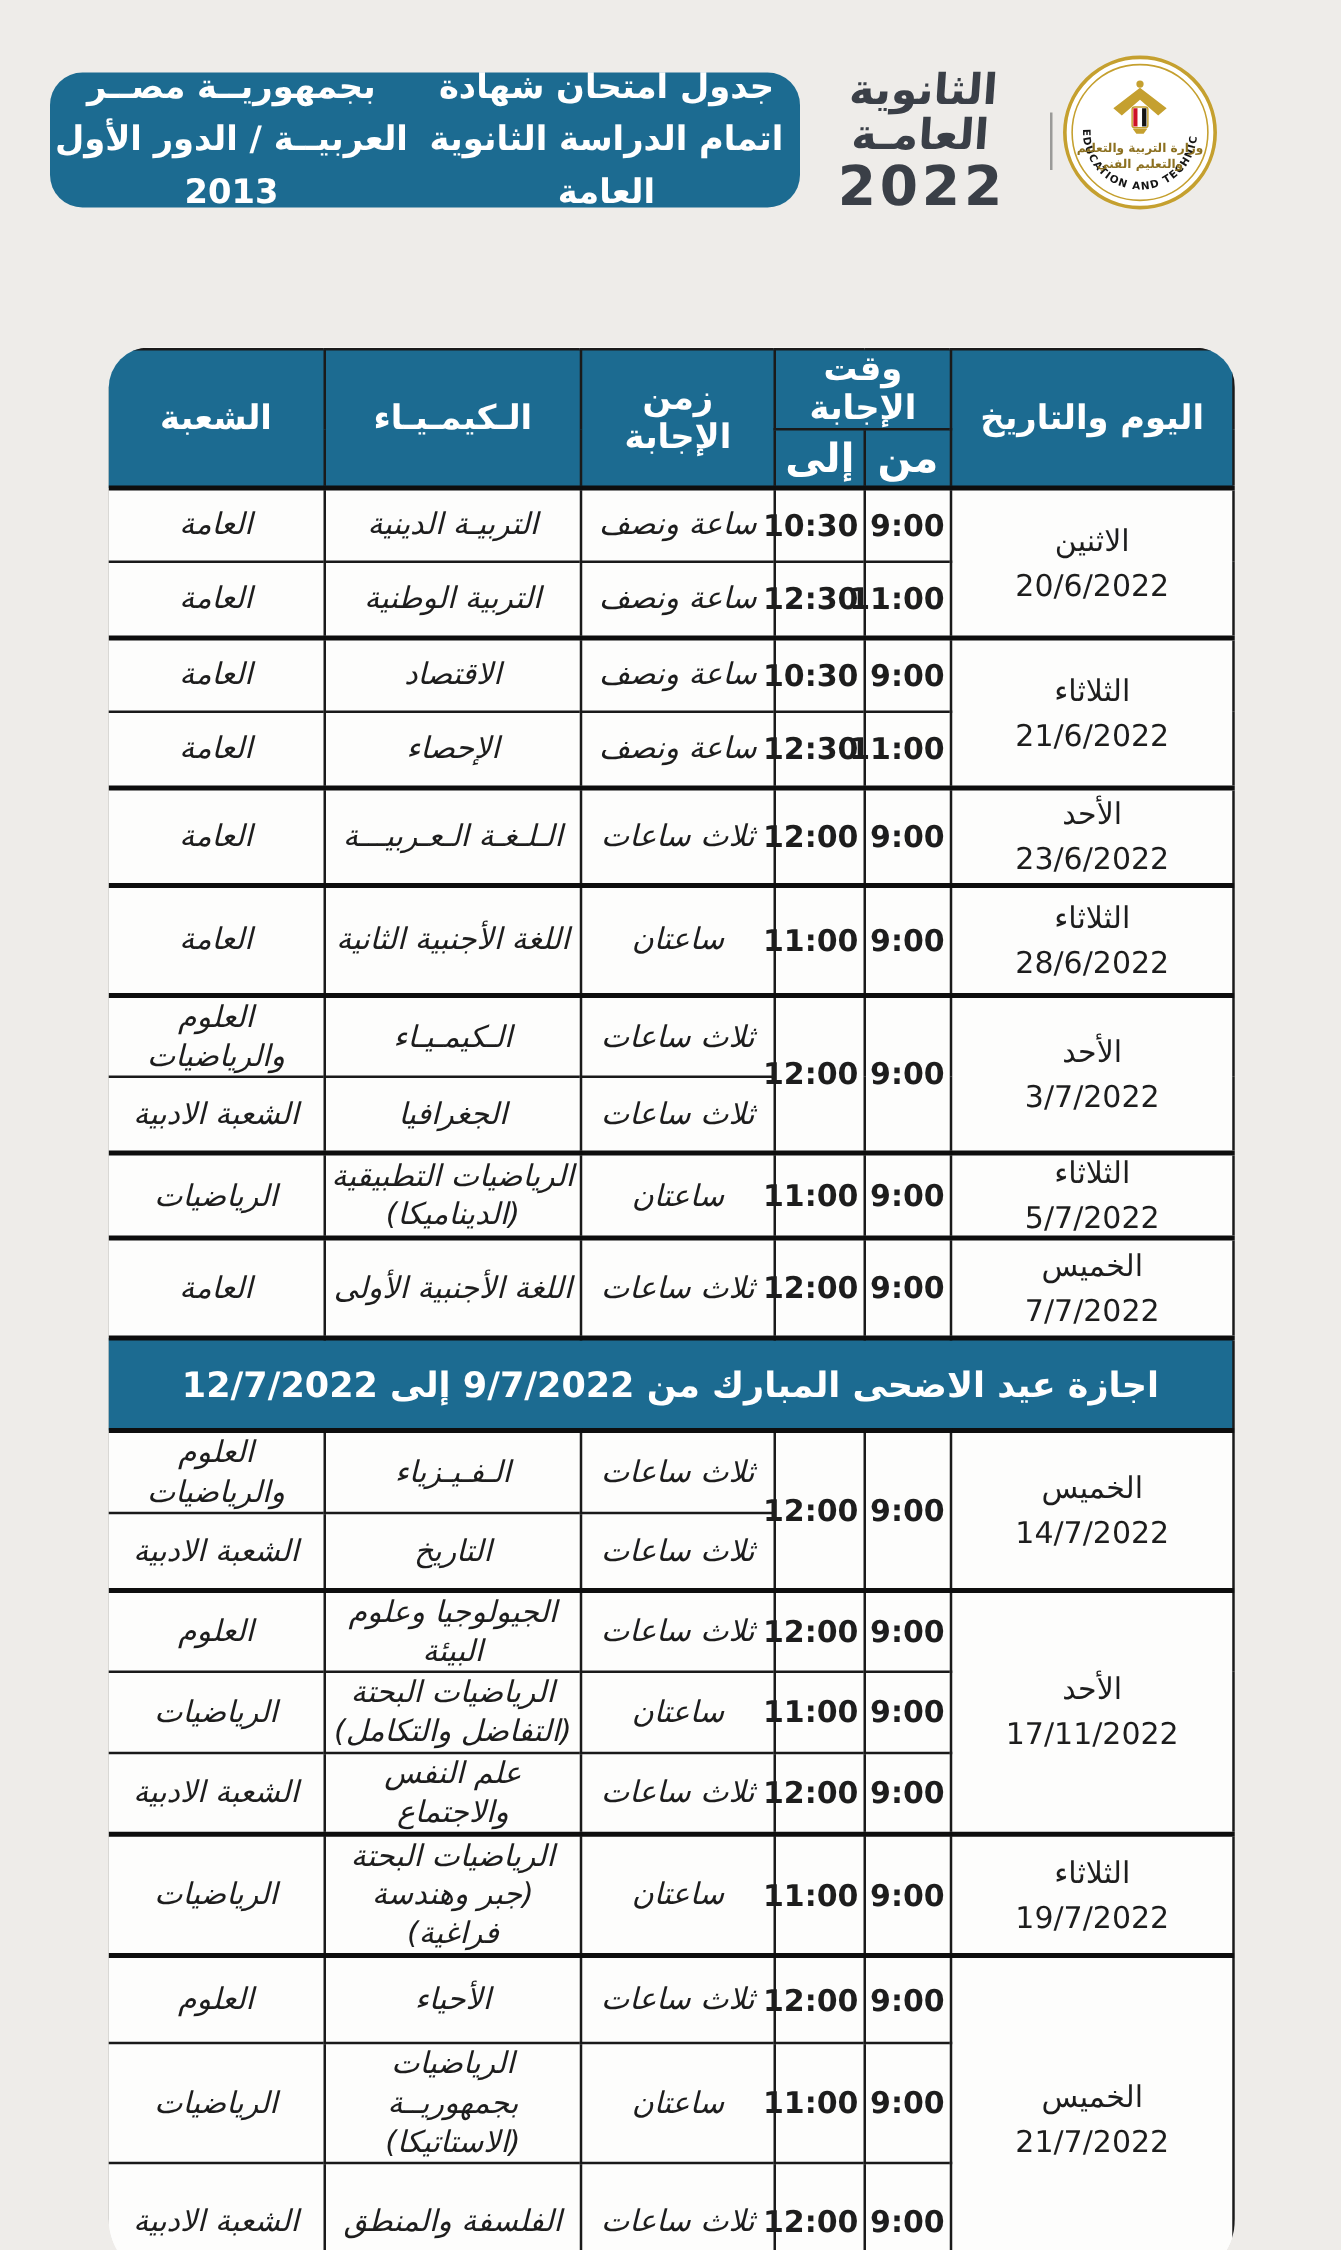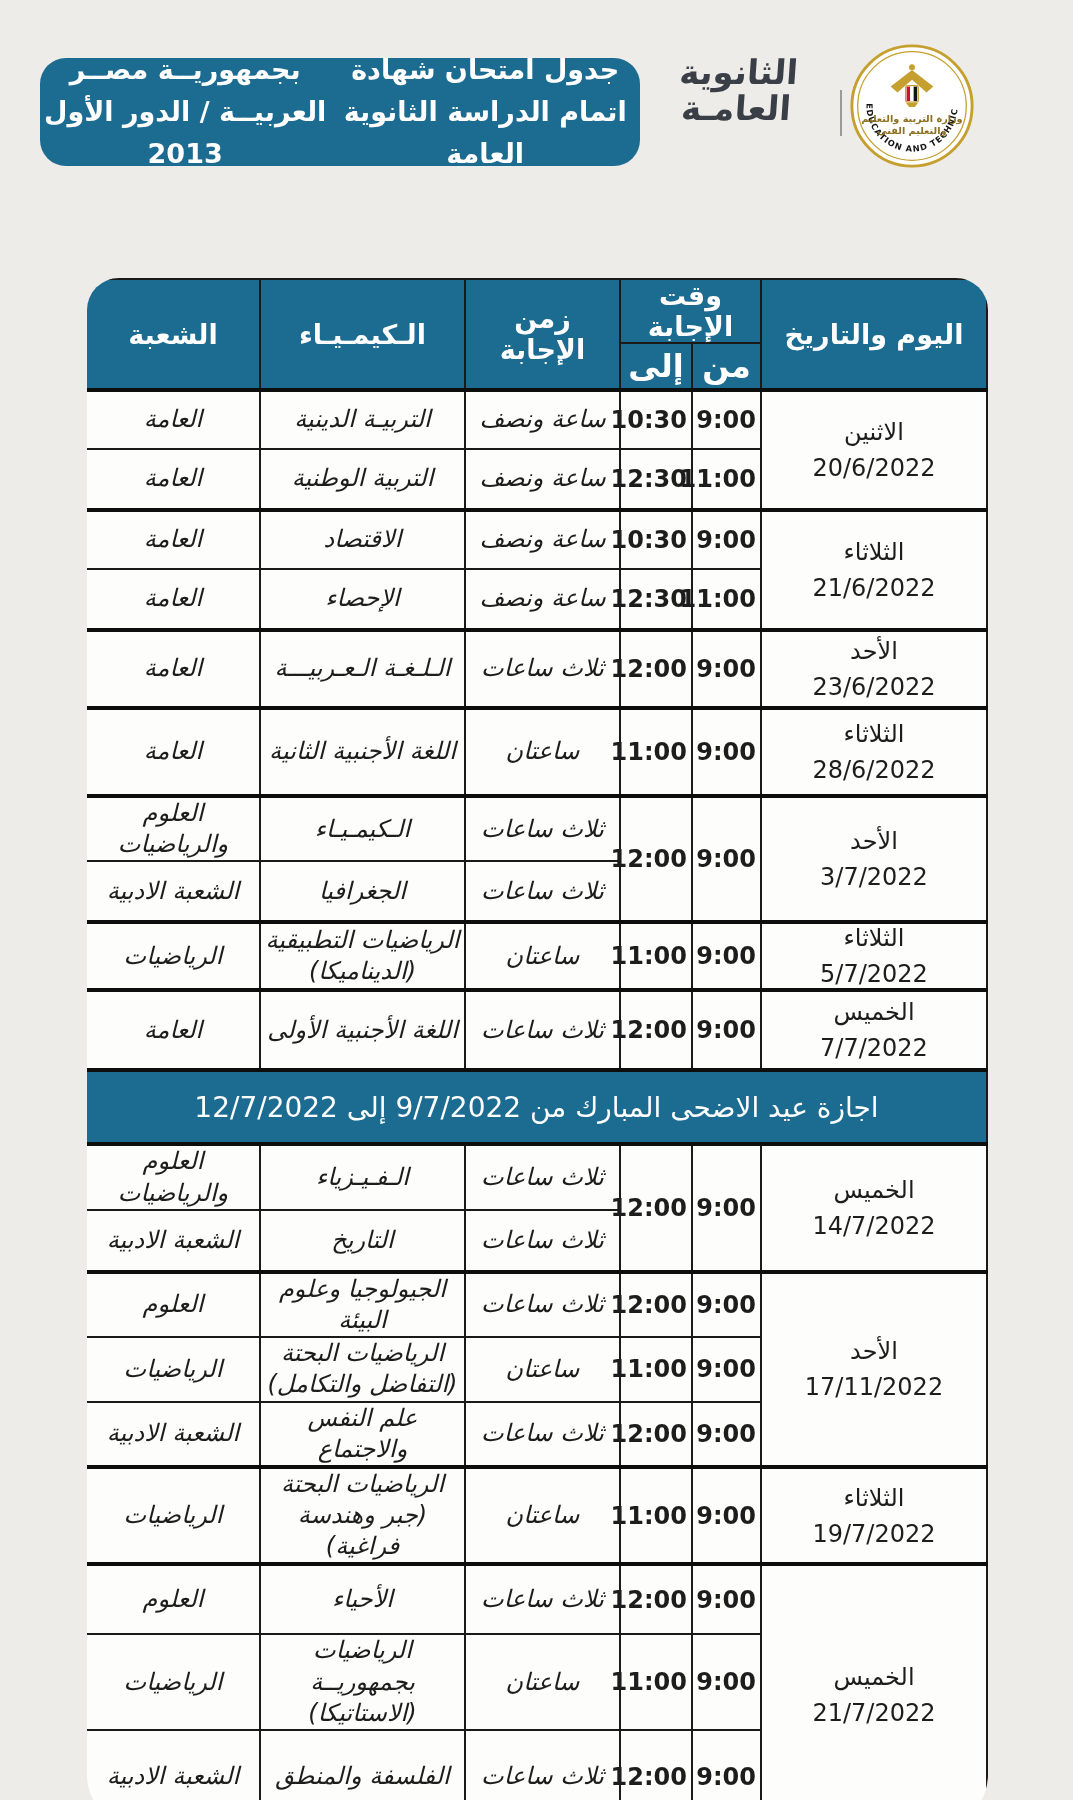--- a/index.html
+++ b/index.html
@@ -42,39 +42,40 @@
   }
   thead tr{height:47px;}
   thead th.sub{font-size:32px;}
   tbody.group{border-top:4px solid #0e0e0e;}
   tbody.group td{background:#fdfdfc;color:#1d1d1d;font-size:24px;}
   td.c-day{font-size:26px;}
   td.c-day .dayname{margin-bottom:8px;}
   td.c-num{font-size:24px;font-weight:bold;font-family:"DejaVu Sans","Liberation Sans",sans-serif;}
   td.c-sub,td.c-dur,td.c-br{line-height:1.3;font-style:italic;}
   tbody.banner td{
-    background:#1c6b91;color:#ffffff;font-weight:normal;font-size:28px;
+    background:#1c6b91;color:#ffffff;font-weight:bold;font-size:28px;
     border-top:4px solid #0e0e0e;border-bottom:4px solid #0e0e0e;height:70px;
   }
   .ring-text{font-size:8.6px;font-weight:bold;letter-spacing:1.1px;fill:#141414;}
   .emb-ar{font-size:10px;font-weight:bold;fill:#8c7020;}
 </style>
 </head>
 <body>
 
 <div class="title-banner">
   <div>جدول امتحان شهادة اتمام الدراسة الثانوية العامة</div>
   <div>بجمهوريــة مصــر العربيــة / الدور الأول 2013</div>
 </div>
 
 <div class="brand">
   <div class="brand-ar">
     <div>الثانوية</div>
     <div>العامـة</div>
   </div>
+  <div class="brand-year">2022</div>
 </div>
 
 <div class="brand-sep"></div>
 
 <svg class="emblem" viewBox="0 0 132 132">
   <circle cx="66" cy="66" r="62" fill="#ffffff" stroke="#c5a02f" stroke-width="3"></circle>
   <circle cx="66" cy="66" r="56" fill="none" stroke="#c5a02f" stroke-width="1.3"></circle>
   <defs>
     <path id="ringPath" d="M 19 66 A 47 47 0 0 0 113 66"></path>
   </defs>

